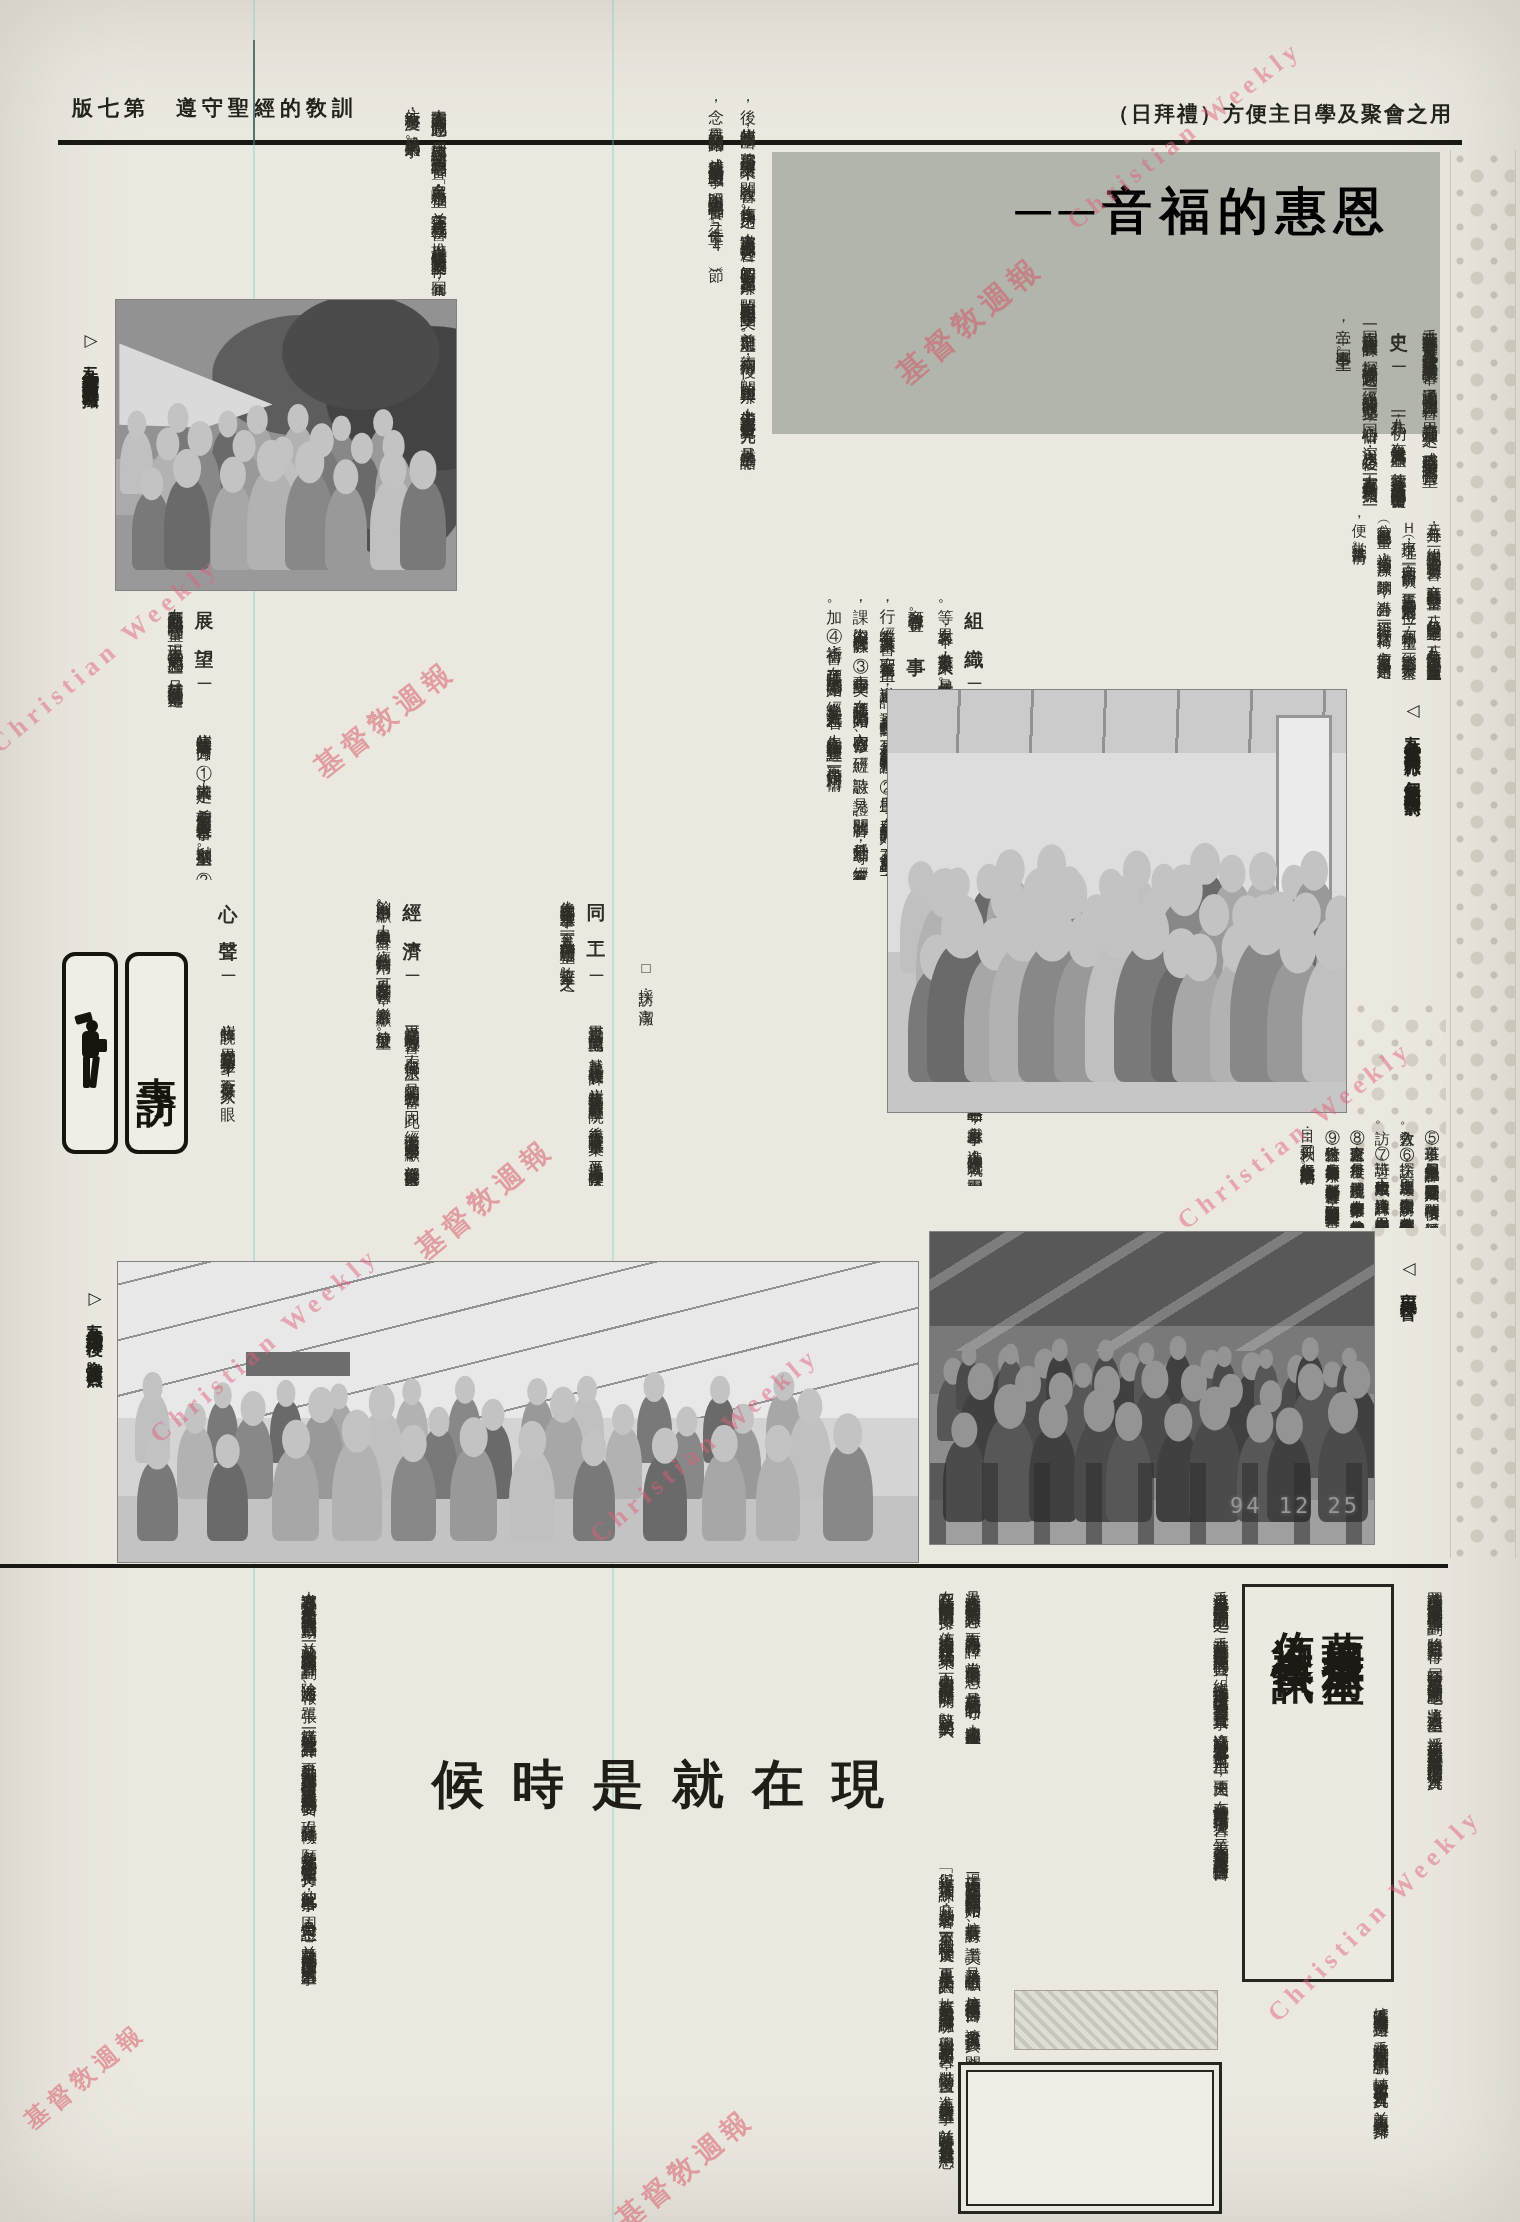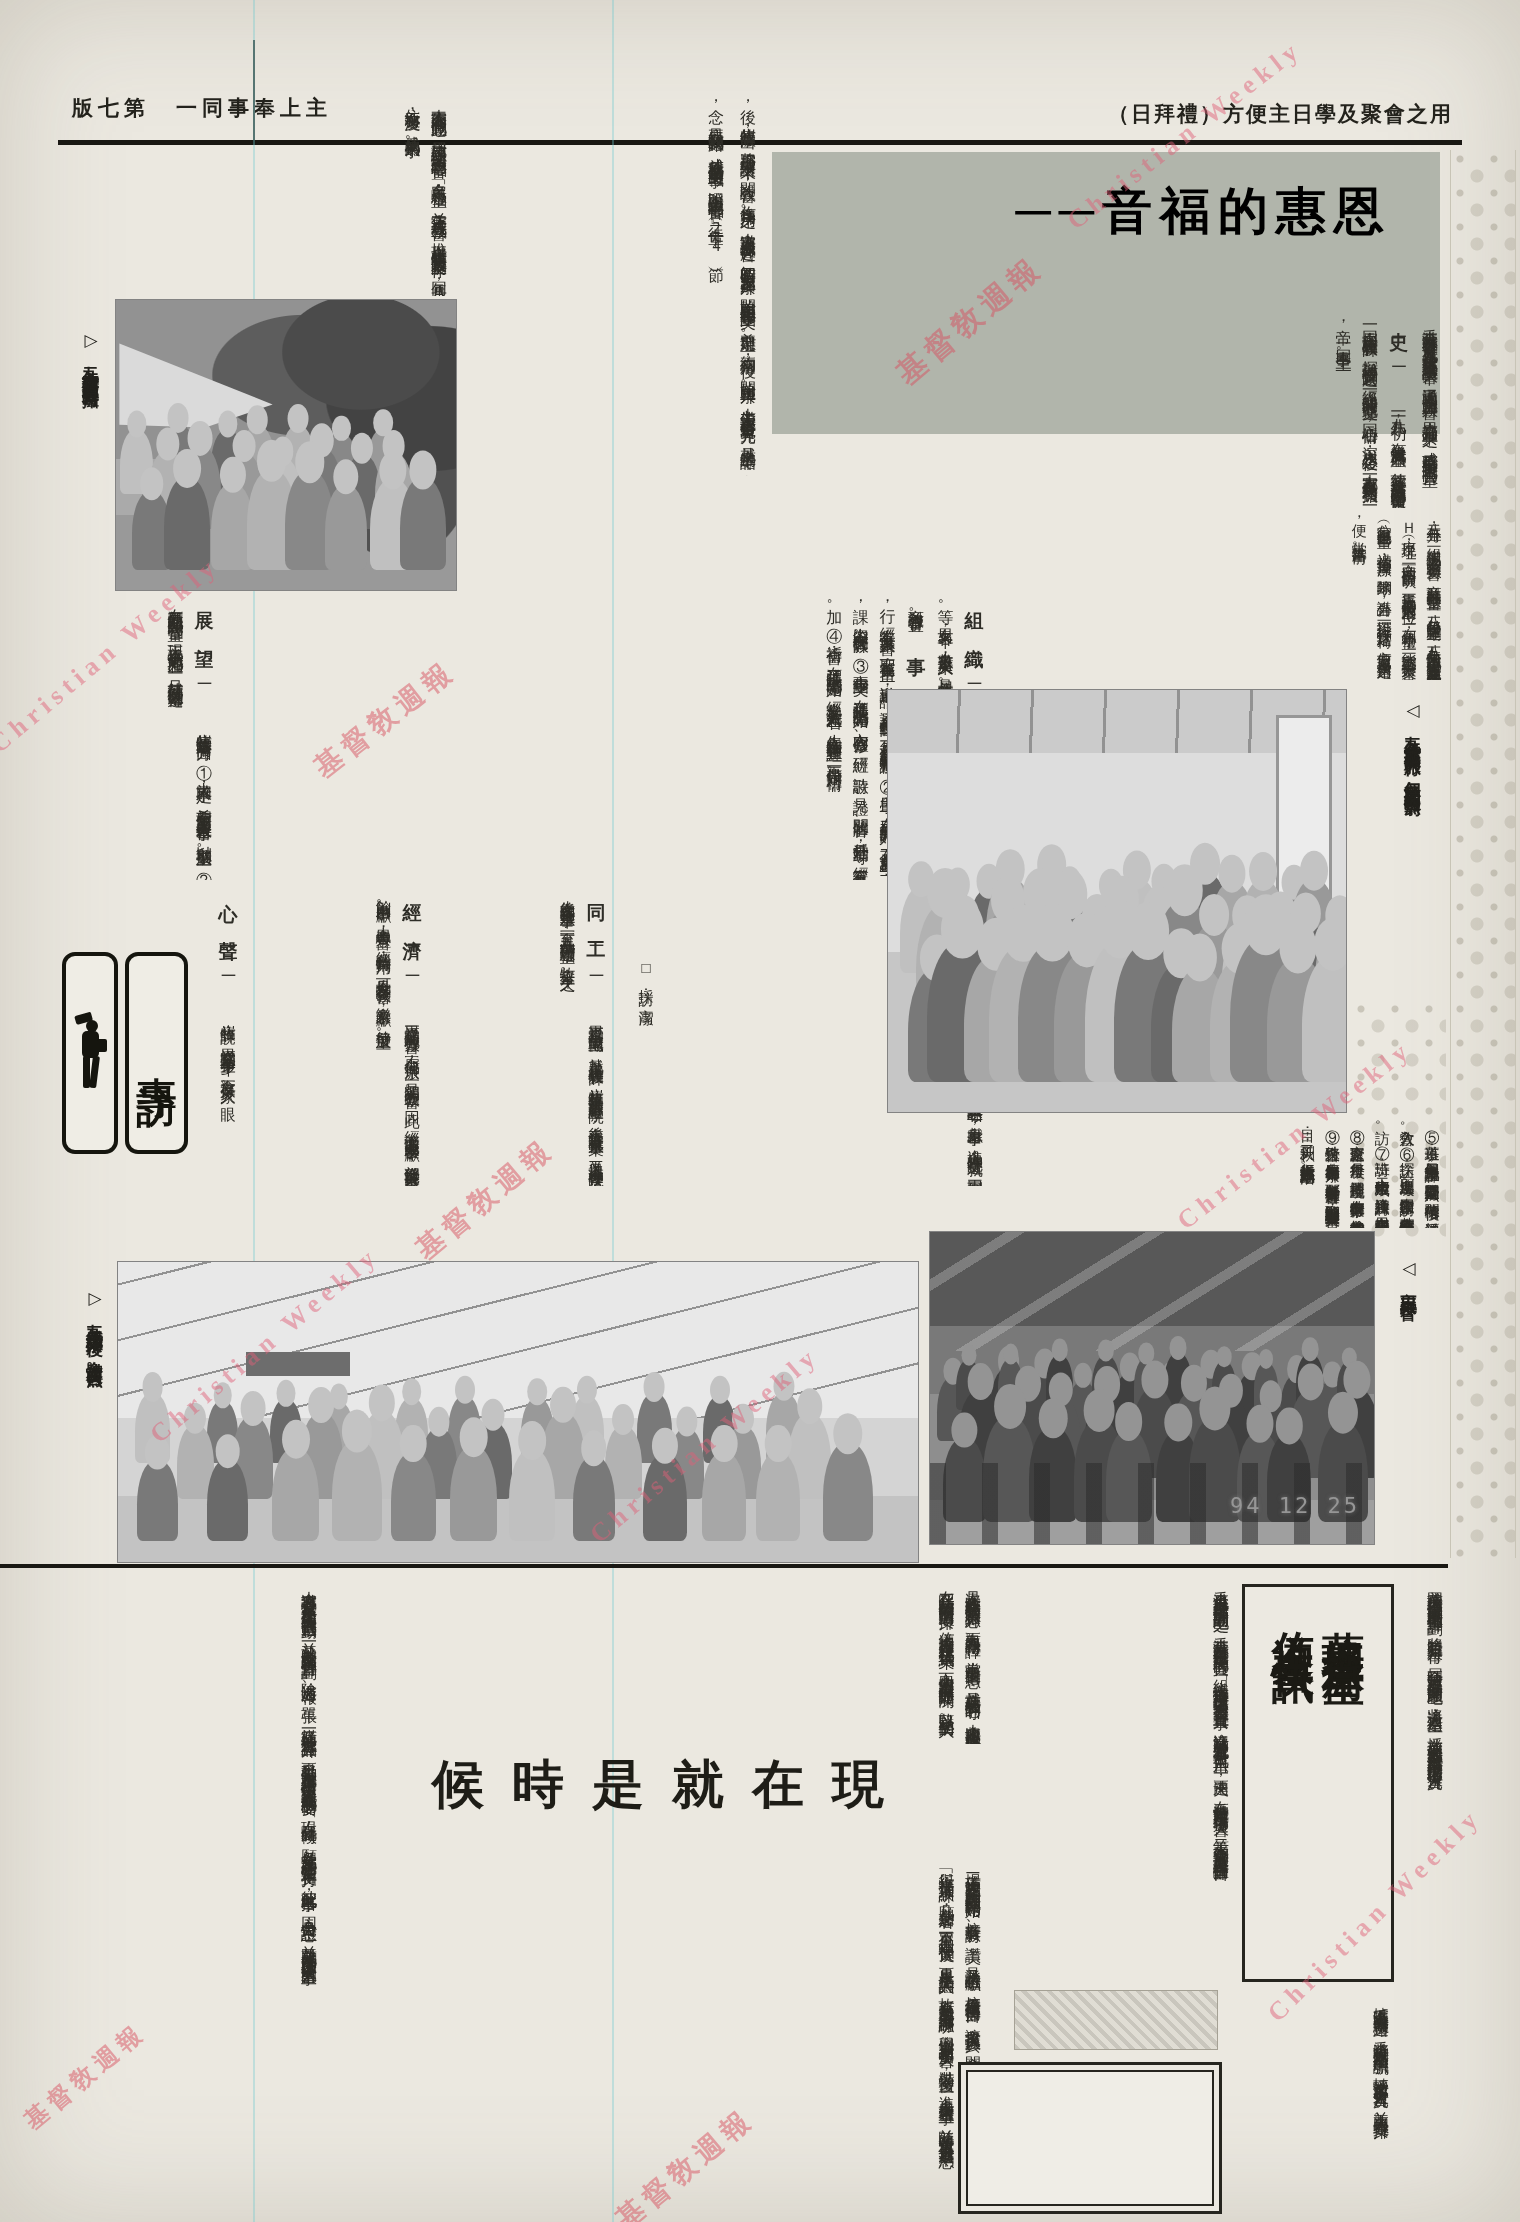--- a/index.html
+++ b/index.html
@@ -73,21 +73,21 @@
          background:#ece9e1;display:flex;flex-direction:row-reverse;justify-content:center;gap:4px;
          padding:10px 4px;box-sizing:border-box;}
   .a2box div{writing-mode:vertical-rl;text-orientation:upright;font-size:42px;font-weight:800;
              color:#1b1a14;letter-spacing:6px;line-height:1.1;}
 </style>
 </head>
 <body>
 
 <div class="page">
 
-  <div class="hdr-small" style="left:72px;top:94px;">版七第　一同事奉上主</div>
+  <div class="hdr-small" style="left:72px;top:94px;">版七第　遵守聖經的敎訓</div>
   <div class="hdr-small" style="left:1108px;top:100px;letter-spacing:2px;">（日拜禮）方便主日學及聚會之用</div>
   <div class="hrule" style="left:58px;top:140px;width:1404px;height:5px;"></div>
   <div class="hrule" style="left:253px;top:40px;width:2px;height:100px;background:#4a4941;"></div>
 
   <div class="vline" style="left:253px;"></div>
   <div class="vline" style="left:612px;"></div>
 
   <div class="lace" style="left:1450px;top:150px;width:64px;height:1408px;"></div>
   <div class="lace" style="left:1352px;top:1000px;width:94px;height:240px;border:none;"></div>
 

